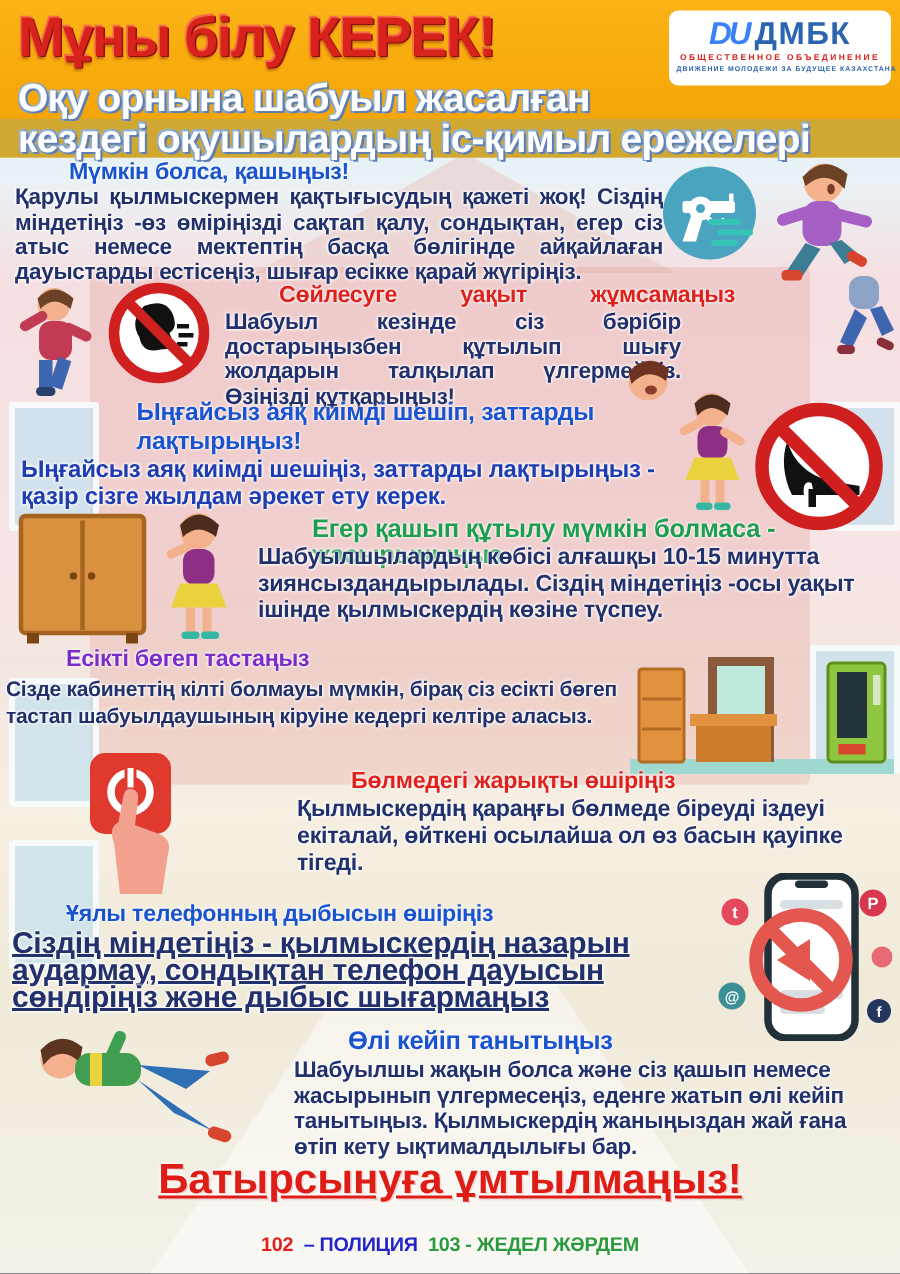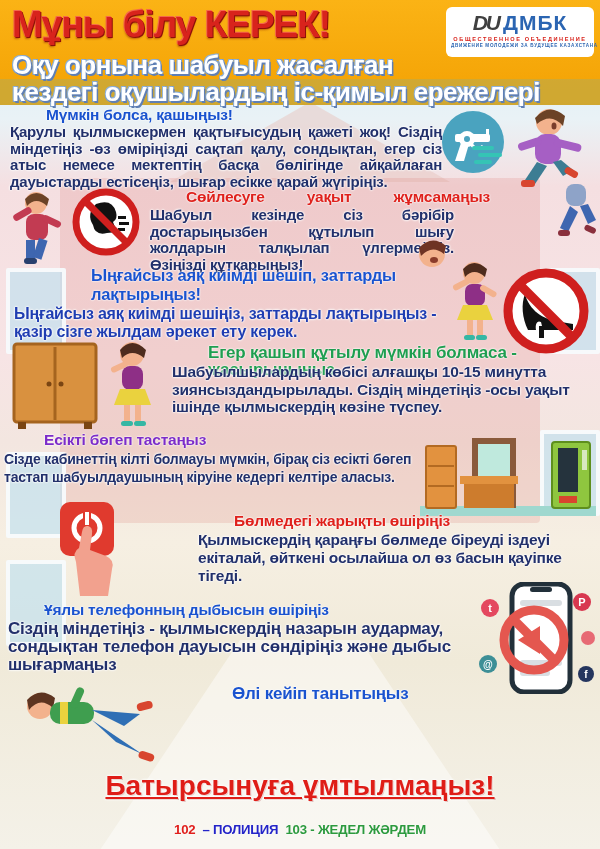--- a/index.html
+++ b/index.html
@@ -21,21 +21,21 @@
   
   .header-band{position:absolute;left:0;top:0;width:600px;height:105px;background:linear-gradient(180deg,#fbb315,#f3a103);}
   .band2{position:absolute;left:0;top:79px;width:600px;height:26px;background:rgba(196,170,64,.75);}
   .title{position:absolute;left:12px;top:4px;font-size:37px;font-weight:bold;color:#d8231c;
     text-shadow:1px 1px 0 #8e1009,-1px -1px 0 #f4694a,0 2px 2px rgba(120,10,5,.45);letter-spacing:-1px;}
   .subtitle{position:absolute;left:12px;font-size:26px;font-weight:bold;color:#fff;line-height:26px;
     text-shadow:1.5px 1.5px 0 #5f7fb4,-1px -1px 0 #8fb2d9,1px -1px 0 #7fa0cc,-1px 1px 0 #7fa0cc;letter-spacing:-0.5px;}
   .sub1{top:52px;} .sub2{top:79px;}
   .logo-box{position:absolute;right:6px;top:7px;width:148px;height:50px;background:#fff;border-radius:6px;padding:3px 5px;box-sizing:border-box;text-align:center;}
   .logo-row{display:flex;align-items:center;justify-content:center;gap:4px;height:26px;}
-  .logo-mark{font-size:21px;font-weight:bold;color:#404040;letter-spacing:-2px;font-style:italic;}
+  .logo-mark{font-size:21px;font-weight:bold;color:#3b82f6;letter-spacing:-2px;font-style:italic;}
   .logo-name{font-size:21px;font-weight:bold;color:#2b65b2;letter-spacing:1px;}
   .logo-org1{font-size:5.6px;font-weight:bold;color:#d8231c;letter-spacing:1.6px;white-space:nowrap;}
   .logo-org2{font-size:4.6px;font-weight:bold;color:#2b65b2;letter-spacing:0.7px;white-space:nowrap;margin-top:1px;}
   
   .abs{position:absolute;}
   .h{font-weight:bold;font-size:15.5px;line-height:17px;letter-spacing:-0.2px;text-shadow:0 0 2px #fff,0 0 2px #fff;margin-left:36px;}
   .hblue{color:#1a53cf;} .hred{color:#df211c;} .hgreen{color:#1f9e50;} .hpurple{color:#7c2cc9;}
   .bt{font-weight:bold;font-size:15px;line-height:16.5px;color:#22306b;letter-spacing:-0.2px;
       text-shadow:0 0 2px #fff,0 0 2px #fff,0 0 3px rgba(255,255,255,.9);}
   .btblue{color:#1f3db2;}
@@ -230,21 +230,21 @@
       <circle cx="45" cy="28" r="13" fill="none" stroke="#fff" stroke-width="5"></circle>
       <rect x="41" y="10" width="8" height="12" fill="#e03a2e"></rect>
       <rect x="43" y="12" width="4" height="13" fill="#fff"></rect>
       <path d="M38 96 L34 62 Q30 52 37 48 L40 32 Q41 25 46 26 Q51 27 50 34 L48 50 L64 56 Q73 60 70 69 L66 96 Z" fill="#f2a18e"></path>
     </svg>
   </div>
   <div class="abs h hred" style="left:198px;top:512px;">Бөлмедегі жарықты өшіріңіз</div>
   <div class="abs bt" style="left:198px;top:531px;width:392px;font-size:15.5px;line-height:18px;">Қылмыскердің қараңғы бөлмеде біреуді іздеуі екіталай, өйткені осылайша ол өз басын қауіпке тігеді.</div>
 
   <div class="abs h hblue" style="left:8px;top:601px;">Ұялы телефонның дыбысын өшіріңіз</div>
-  <div class="abs bt" style="left:8px;top:620px;width:472px;font-size:17px;line-height:18px;">Сіздің міндетіңіз - қылмыскердің назарын аудармау, сондықтан телефон дауысын сөндіріңіз және дыбыс шығармаңыз</div>
+  <div class="abs bt" style="left:8px;top:620px;width:472px;font-size:20px;line-height:18px;text-decoration:underline;">Сіздің міндетіңіз - қылмыскердің назарын аудармау, сондықтан телефон дауысын сөндіріңіз және дыбыс шығармаңыз</div>
   <div class="abs" style="left:478px;top:582px;">
     <svg width="118" height="112" viewBox="0 0 118 112">
       <rect x="34" y="2" width="58" height="108" rx="12" fill="#fff" stroke="#22303a" stroke-width="5"></rect>
       <rect x="52" y="5" width="22" height="5" rx="2.5" fill="#22303a"></rect>
       <rect x="42" y="18" width="42" height="6" rx="3" fill="#d9dee2"></rect>
       <rect x="42" y="78" width="42" height="6" rx="3" fill="#d9dee2"></rect>
       <rect x="42" y="88" width="30" height="6" rx="3" fill="#d9dee2"></rect>
       <path d="M40 58 L62 44 L62 72 Z" fill="#e4574f"></path>
       <circle cx="56" cy="58" r="30" fill="none" stroke="#e4574f" stroke-width="9"></circle>
       <line x1="35" y1="37" x2="77" y2="79" stroke="#e4574f" stroke-width="9"></line>
@@ -267,20 +267,21 @@
       <rect x="38" y="18" width="44" height="22" rx="10" fill="#3f9e4f"></rect>
       <rect x="48" y="18" width="8" height="22" fill="#ead23e"></rect>
       <rect x="66" y="2" width="8" height="22" rx="4" fill="#3f9e4f" transform="rotate(24 66 2)"></rect>
       <path d="M80 26 L112 42 L128 30 Z" fill="#2f6fb5"></path>
       <path d="M80 36 L104 58 L130 70 Z" fill="#2f6fb5"></path>
       <rect x="124" y="20" width="16" height="8" rx="4" fill="#d8452e" transform="rotate(-14 124 20)"></rect>
       <rect x="128" y="66" width="16" height="8" rx="4" fill="#d8452e" transform="rotate(18 128 66)"></rect>
     </svg>
   </div>
   <div class="abs h hblue" style="left:196px;top:685px;font-size:17px;">Өлі кейіп танытыңыз</div>
+  <div class="abs bt" style="left:196px;top:705px;width:398px;font-size:15px;line-height:17px;">Шабуылшы жақын болса және сіз қашып немесе жасырынып үлгермесеңіз, еденге жатып өлі кейіп танытыңыз. Қылмыскердің жаныңыздан жай ғана өтіп кету ықтималдылығы бар.</div>
 
   <div class="slogan">Батырсынуға ұмтылмаңыз!</div>
   <div class="footer">
     <span class="f-red">102</span>
     <span class="f-blue">– ПОЛИЦИЯ</span>
     <span class="f-green">103 - ЖЕДЕЛ ЖӘРДЕМ</span>
   </div>
 
 </div>
 

